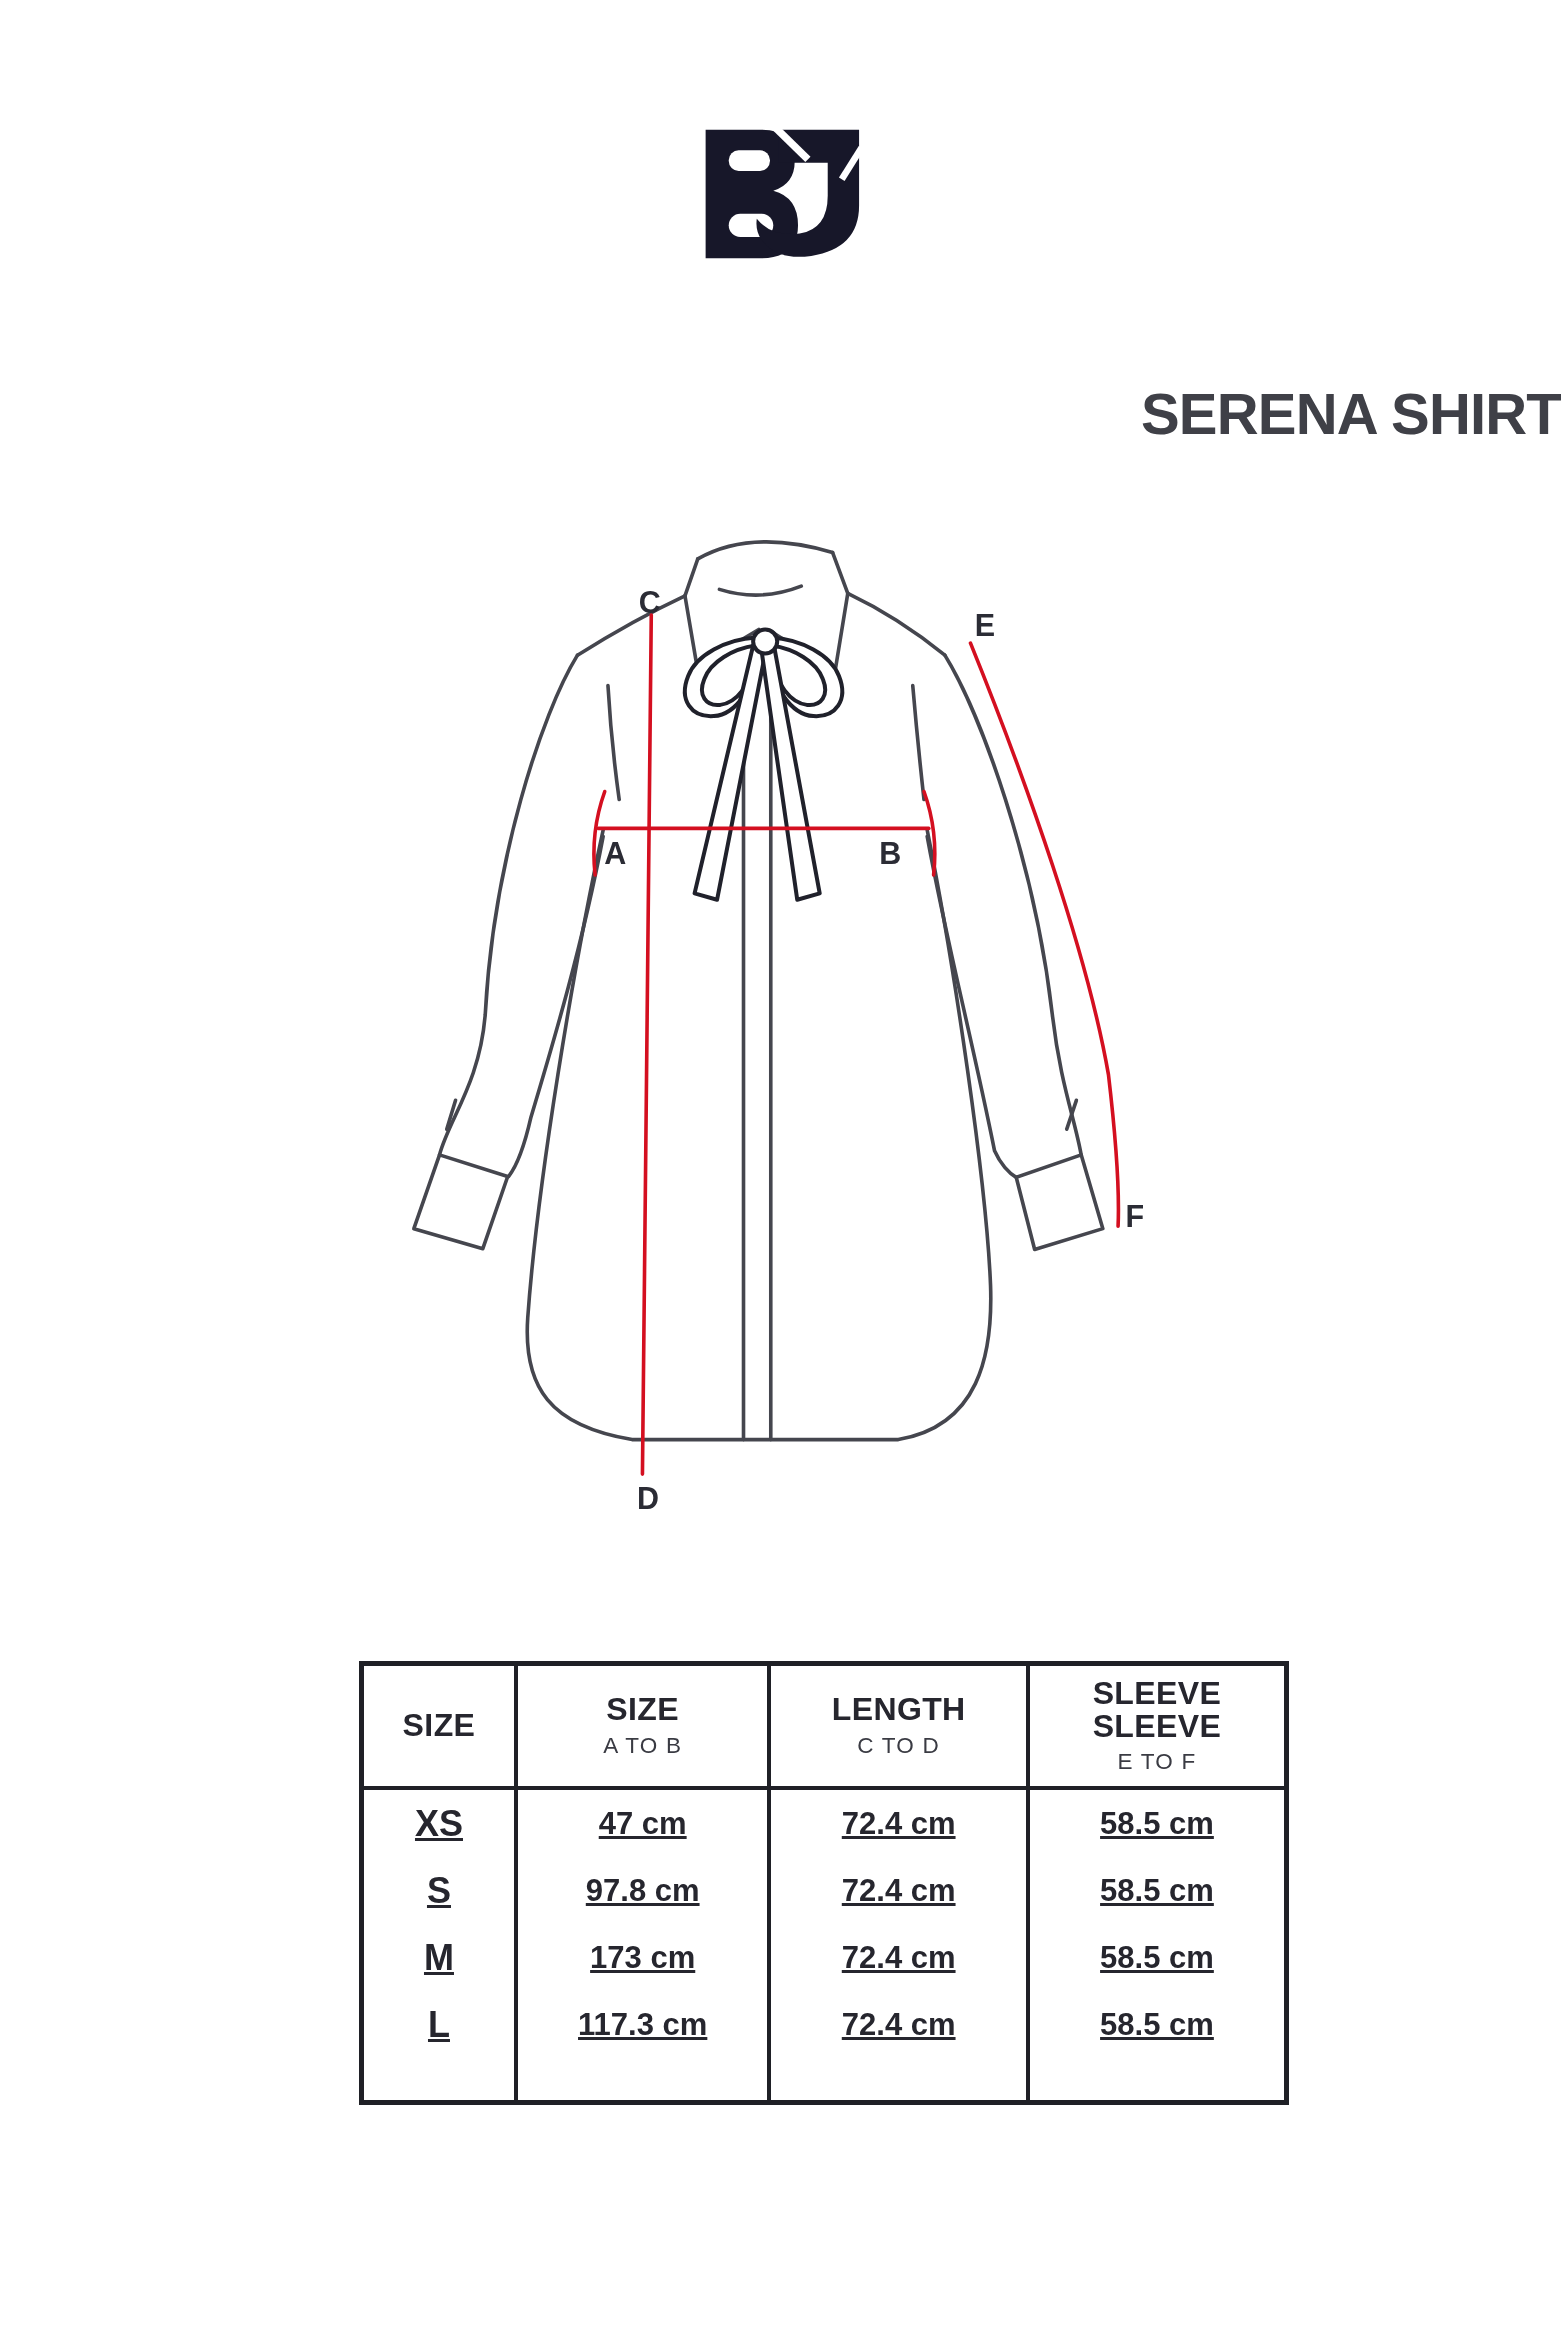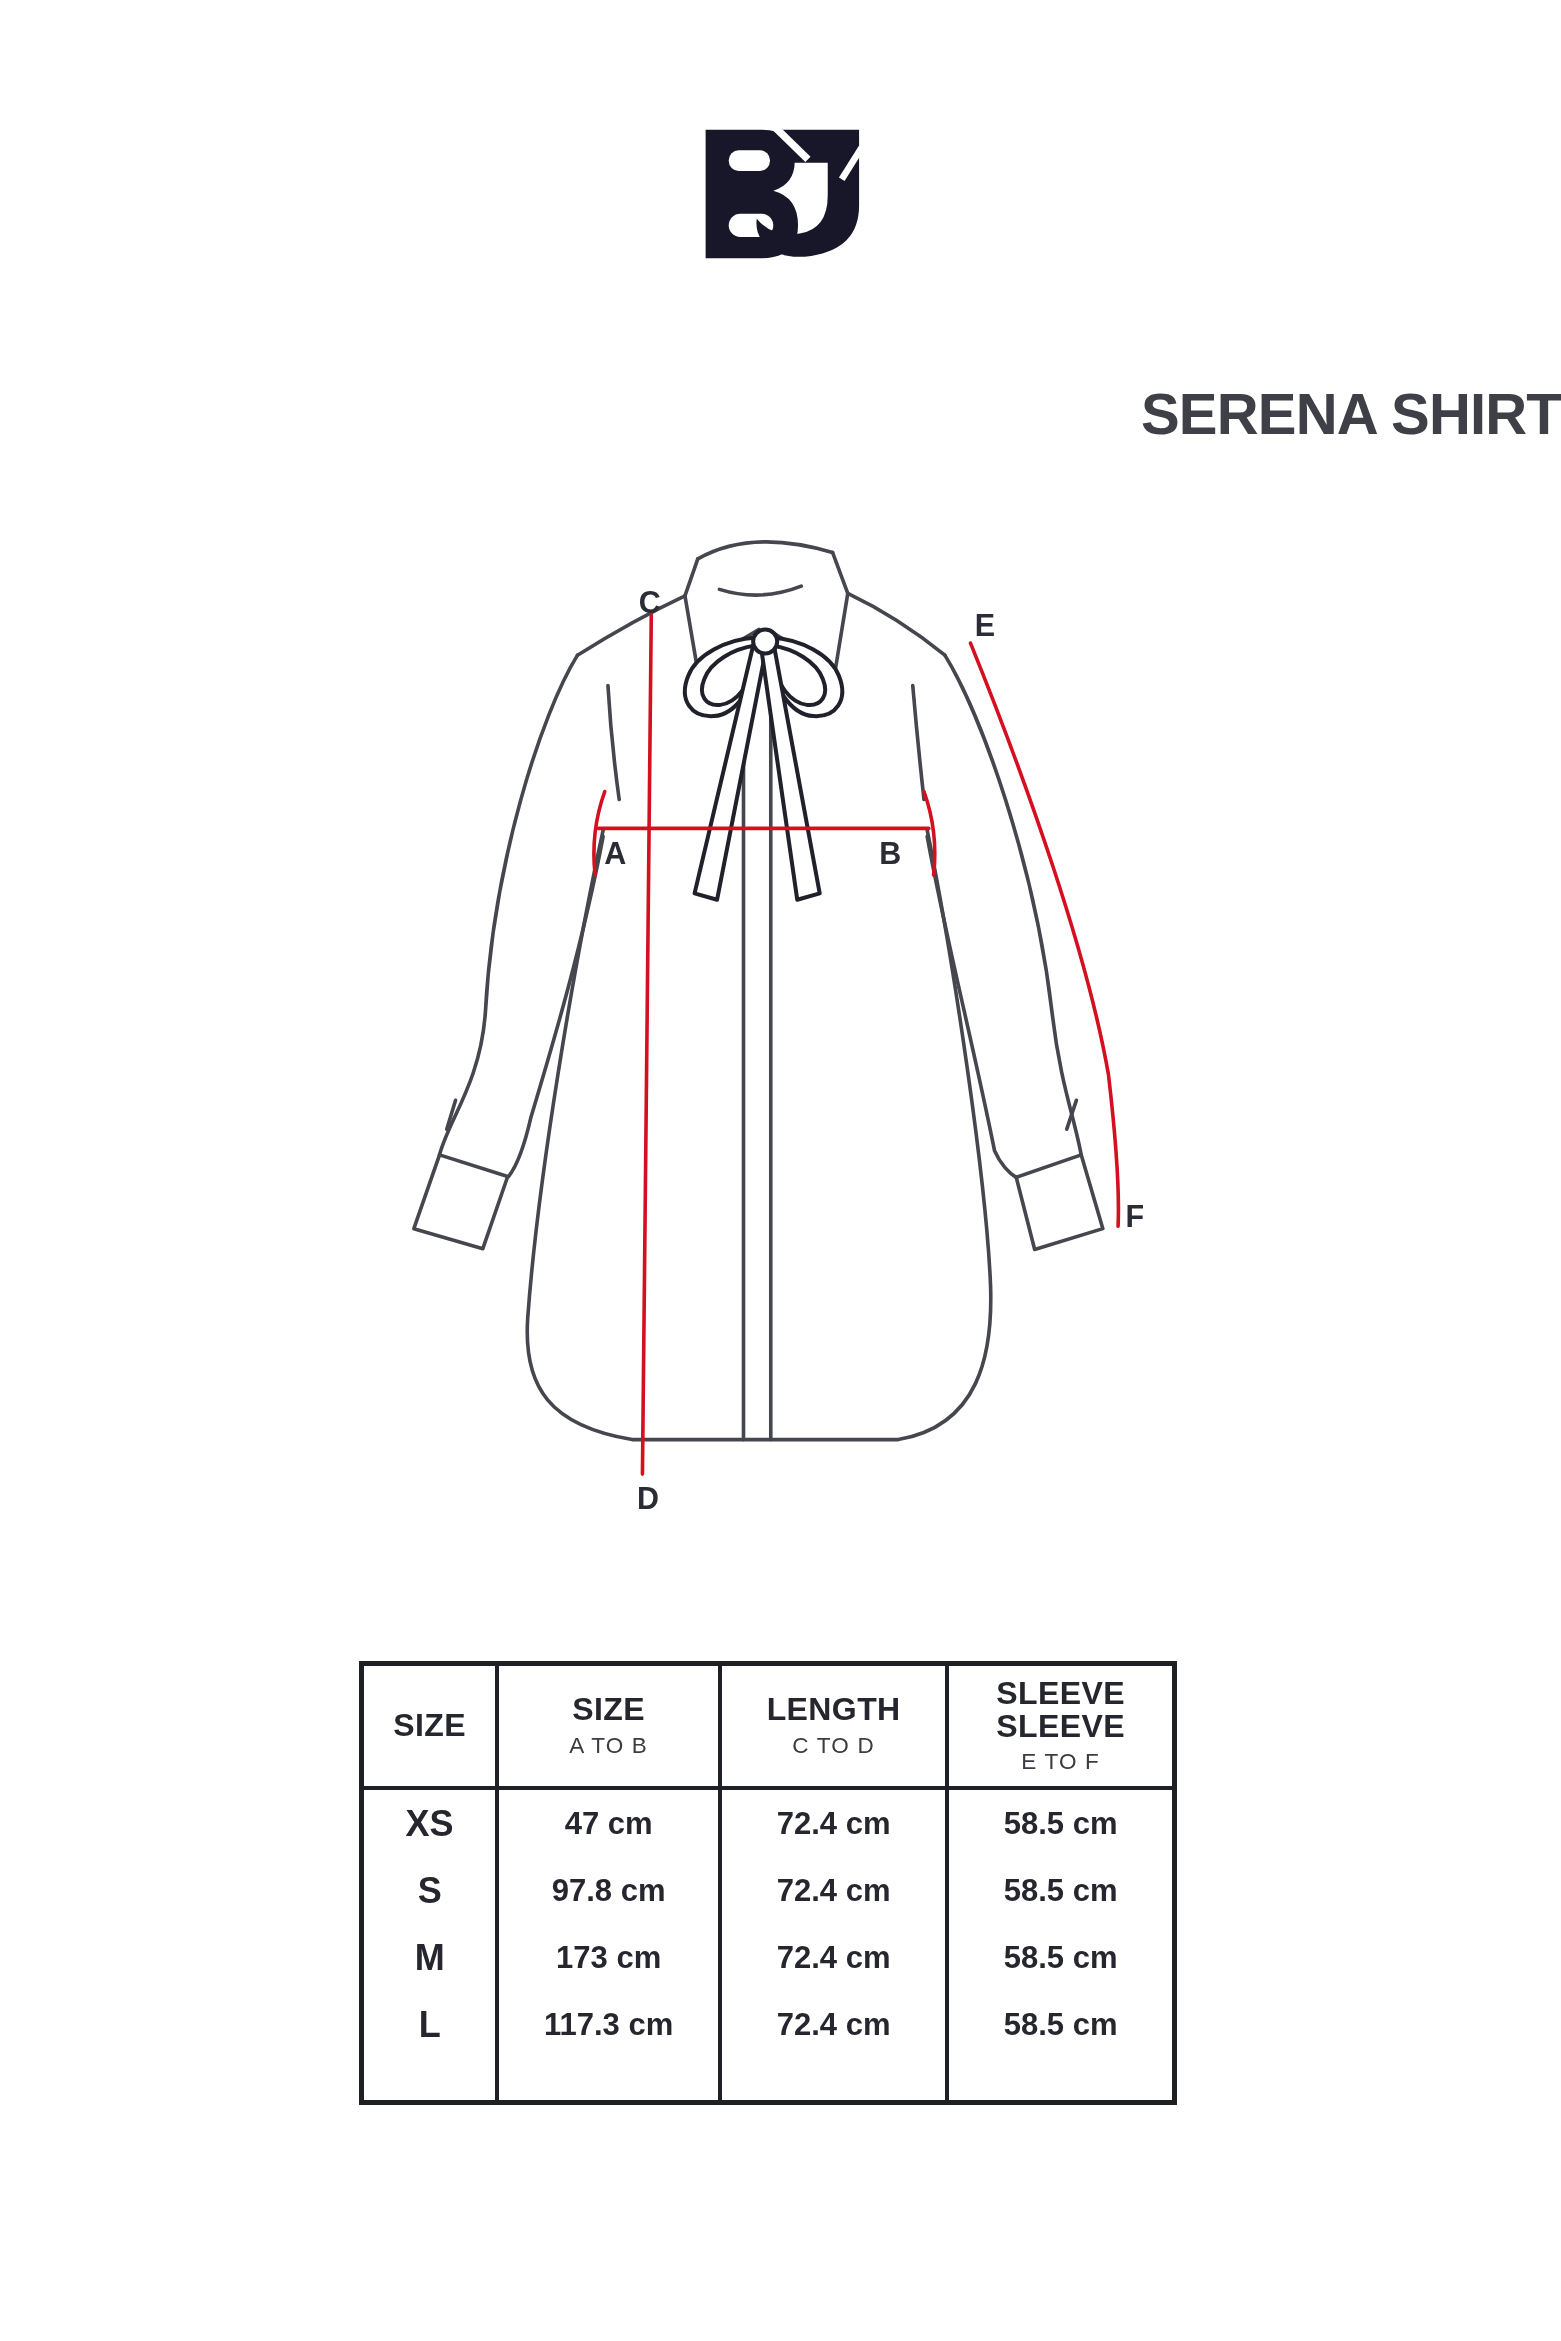--- a/index.html
+++ b/index.html
@@ -19,33 +19,33 @@
   .diagram-wrap { position:absolute; left:393px; top:517px; width:770px; height:1003px; }
   .diagram-wrap svg { display:block; }
   .shirt-line  { fill:none; stroke:#45464e; stroke-width:4.5; stroke-linecap:round; stroke-linejoin:round; }
   .shirt-fill  { fill:#ffffff; stroke:#45464e; stroke-width:4.5; stroke-linejoin:round; }
   .bow-line    { fill:none; stroke:#20212b; stroke-width:5; stroke-linecap:round; stroke-linejoin:round; }
   .bow-fill    { fill:#ffffff; stroke:#20212b; stroke-width:5; stroke-linejoin:round; }
   .measure     { fill:none; stroke:#d40f20; stroke-width:4.5; stroke-linecap:round; }
   .m-label     { font-family:"Liberation Sans",sans-serif; font-weight:bold; font-size:38px;
                  fill:#2b2c35; text-anchor:middle; }
   
-  .chart-wrap { position:absolute; left:359px; top:1661px; width:818px; }
+  .chart-wrap { position:absolute; left:359px; top:1661px; width:930px; }
   table.size-chart {
     width:100%; border-collapse:collapse; table-layout:fixed;
     border:5.6px solid #1f2026;
   }
   .size-chart th, .size-chart td {
     border-left:4px solid #1f2026; border-right:4px solid #1f2026;
     text-align:center; vertical-align:middle; padding:0;
   }
   .size-chart thead th { border-bottom:4.8px solid #1f2026; height:120px; }
   .h-main { font-size:32px; font-weight:bold; color:#26262e; line-height:1.05; letter-spacing:0.4px; }
   .h-sub  { font-size:22.5px; font-weight:normal; color:#3a3b43; letter-spacing:1.2px; margin-top:5.6px; }
-  .size-chart tbody td { height:67px; font-weight:bold; font-size:31px; color:#26262e; }
+  .size-chart tbody td { height:67px; font-weight:bold; font-size:31px; color:#26262e;text-decoration:underline; }
   .size-chart tbody td.size-col { font-size:36px; }
   .size-chart tr.spacer-row td { height:42px; }
 </style>
 </head>
 <body>
 
 <div class="logo-wrap">
   <svg width="160" height="132" viewBox="0 0 190 160" aria-label="BJ logo">
 
     <path d="M0,2 H68 Q108,2 108,40 Q108,68 82,76 Q112,84 112,118 Q112,158 66,158 H0 Z" fill="#171729"></path>

